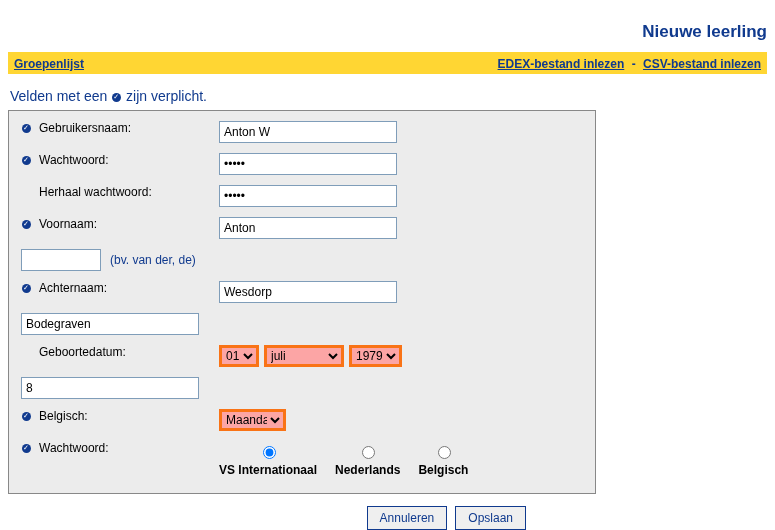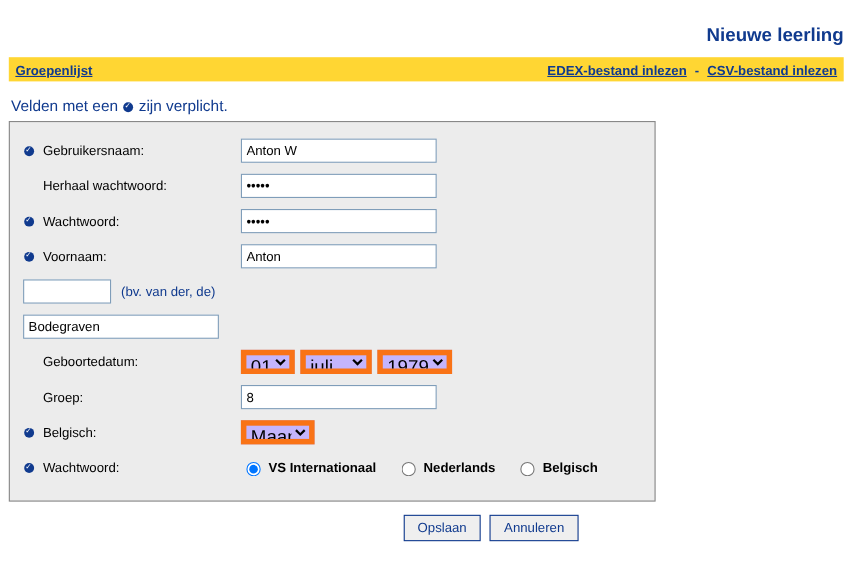--- a/index.html
+++ b/index.html
@@ -65,21 +65,21 @@
     line-height: 9px;
   }
   .form-panel {
     border: 1px solid #888;
     background: #ececec;
     padding: 10px 12px 14px 12px;
     width: 588px;
   }
   .form-row {
     display: flex;
-    align-items: center;
+    align-items: flex-start;
     min-height: 32px;
   }
   .lbl-col {
     width: 198px;
     display: flex;
     align-items: center;
   }
   .lbl-col .spacer {
     width: 18px;
     display: flex;
@@ -97,43 +97,44 @@
   input[type=text], input[type=password] {
     border: 1px solid #7f9db9;
     height: 22px;
     padding: 2px 4px;
     font-family: Verdana, Arial, sans-serif;
     font-size: 12px;
   }
   .w-long { width: 178px; }
   .w-short { width: 80px; }
   select {
-    border: 5px solid #f97316;
+    border: 3px solid #f97316;
     height: 22px;
     font-family: Verdana, Arial, sans-serif;
-    font-size: 17px;
-    background: #c4b5fd;
+    font-size: 12px;
+    background: #fca5a5;
   }
   .hint {
     color: #103a8e;
     font-size: 12px;
     margin-left: 4px;
   }
   .radiogroup {
     display: flex;
     align-items: center;
     gap: 18px;
     padding: 2px 0;
   }
   .radiogroup label {
     display: flex;
     align-items: center;
     gap: 4px;
     font-size: 12px;
     font-weight: bold;
+    flex-direction: column;
   }
   .btn-row {
     display: flex;
     justify-content: flex-end;
     gap: 8px;
     width: 588px;
     margin-top: 12px;
     padding-right: 70px;
   }
   button.btn {
@@ -178,83 +179,90 @@
         </span>
       <span class="lbl-text">Gebruikersnaam:</span>
     </div>
     <div class="ctrl-col">
       <input type="text" class="w-long" value="Anton W" style="">
     </div>
   </div>
 
   <div class="form-row">
     <div class="lbl-col">
+      <span class="spacer">
+          <span class="req-icon"></span>
+        </span>
+      <span class="lbl-text">Wachtwoord:</span>
+    </div>
+    <div class="ctrl-col">
+      <input type="password" class="w-long" value="•••••" style="">
+    </div>
+  </div>
+
+  <div class="form-row">
+    <div class="lbl-col">
       <span class="spacer"></span>
       <span class="lbl-text">Herhaal wachtwoord:</span>
     </div>
     <div class="ctrl-col">
       <input type="password" class="w-long" value="•••••" style="">
     </div>
   </div>
 
   <div class="form-row">
     <div class="lbl-col">
       <span class="spacer">
           <span class="req-icon"></span>
         </span>
-      <span class="lbl-text">Wachtwoord:</span>
-    </div>
-    <div class="ctrl-col">
-      <input type="password" class="w-long" value="•••••" style="">
-    </div>
-  </div>
-
-  <div class="form-row">
-    <div class="lbl-col">
-      <span class="spacer">
-          <span class="req-icon"></span>
-        </span>
       <span class="lbl-text">Voornaam:</span>
     </div>
     <div class="ctrl-col">
       <input type="text" class="w-long" value="Anton" style="">
     </div>
   </div>
 
   <div class="form-row">
     <div class="ctrl-col">
       <input type="text" class="w-short" value="" style="">
       <span class="hint">(bv. van der, de)</span>
     </div>
   </div>
 
+  <div class="form-row">
+    <div class="lbl-col">
+      <span class="spacer">
+          <span class="req-icon"></span>
+        </span>
+      <span class="lbl-text">Achternaam:</span>
+    </div>
+    <div class="ctrl-col">
+      <input type="text" class="w-long" value="Wesdorp" style="">
+    </div>
+  </div>
 
   <div class="form-row">
     <div class="ctrl-col">
       <input type="text" class="w-long" value="Bodegraven" style="">
     </div>
   </div>
 
   <div class="form-row">
     <div class="lbl-col">
       <span class="spacer"></span>
       <span class="lbl-text">Geboortedatum:</span>
     </div>
     <div class="ctrl-col">
       <select><option>01</option></select>
-      <select style="width:65px"><option>juli</option></select>
+      <select style="width:80px"><option>juli</option></select>
       <select><option>1979</option></select>
     </div>
   </div>
 
   <div class="form-row">
-    <div class="lbl-col">
-      <span class="spacer"></span>
-      <span class="lbl-text">Groep:</span>
-    </div>
     <div class="ctrl-col">
       <input type="text" class="w-long" value="8" style="">
     </div>
   </div>
 
   <div class="form-row">
     <div class="lbl-col">
       <span class="spacer">
           <span class="req-icon"></span>
         </span>
@@ -286,15 +294,15 @@
           <input type="radio" name="kb" style="">
           <span>Belgisch</span>
         </label>
       </div>
     </div>
   </div>
 
 </div>
 
 <div class="btn-row">
+  <button class="btn">Annuleren</button>
   <button class="btn">Opslaan</button>
-  <button class="btn">Annuleren</button>
 </div>
 
 </body></html>

